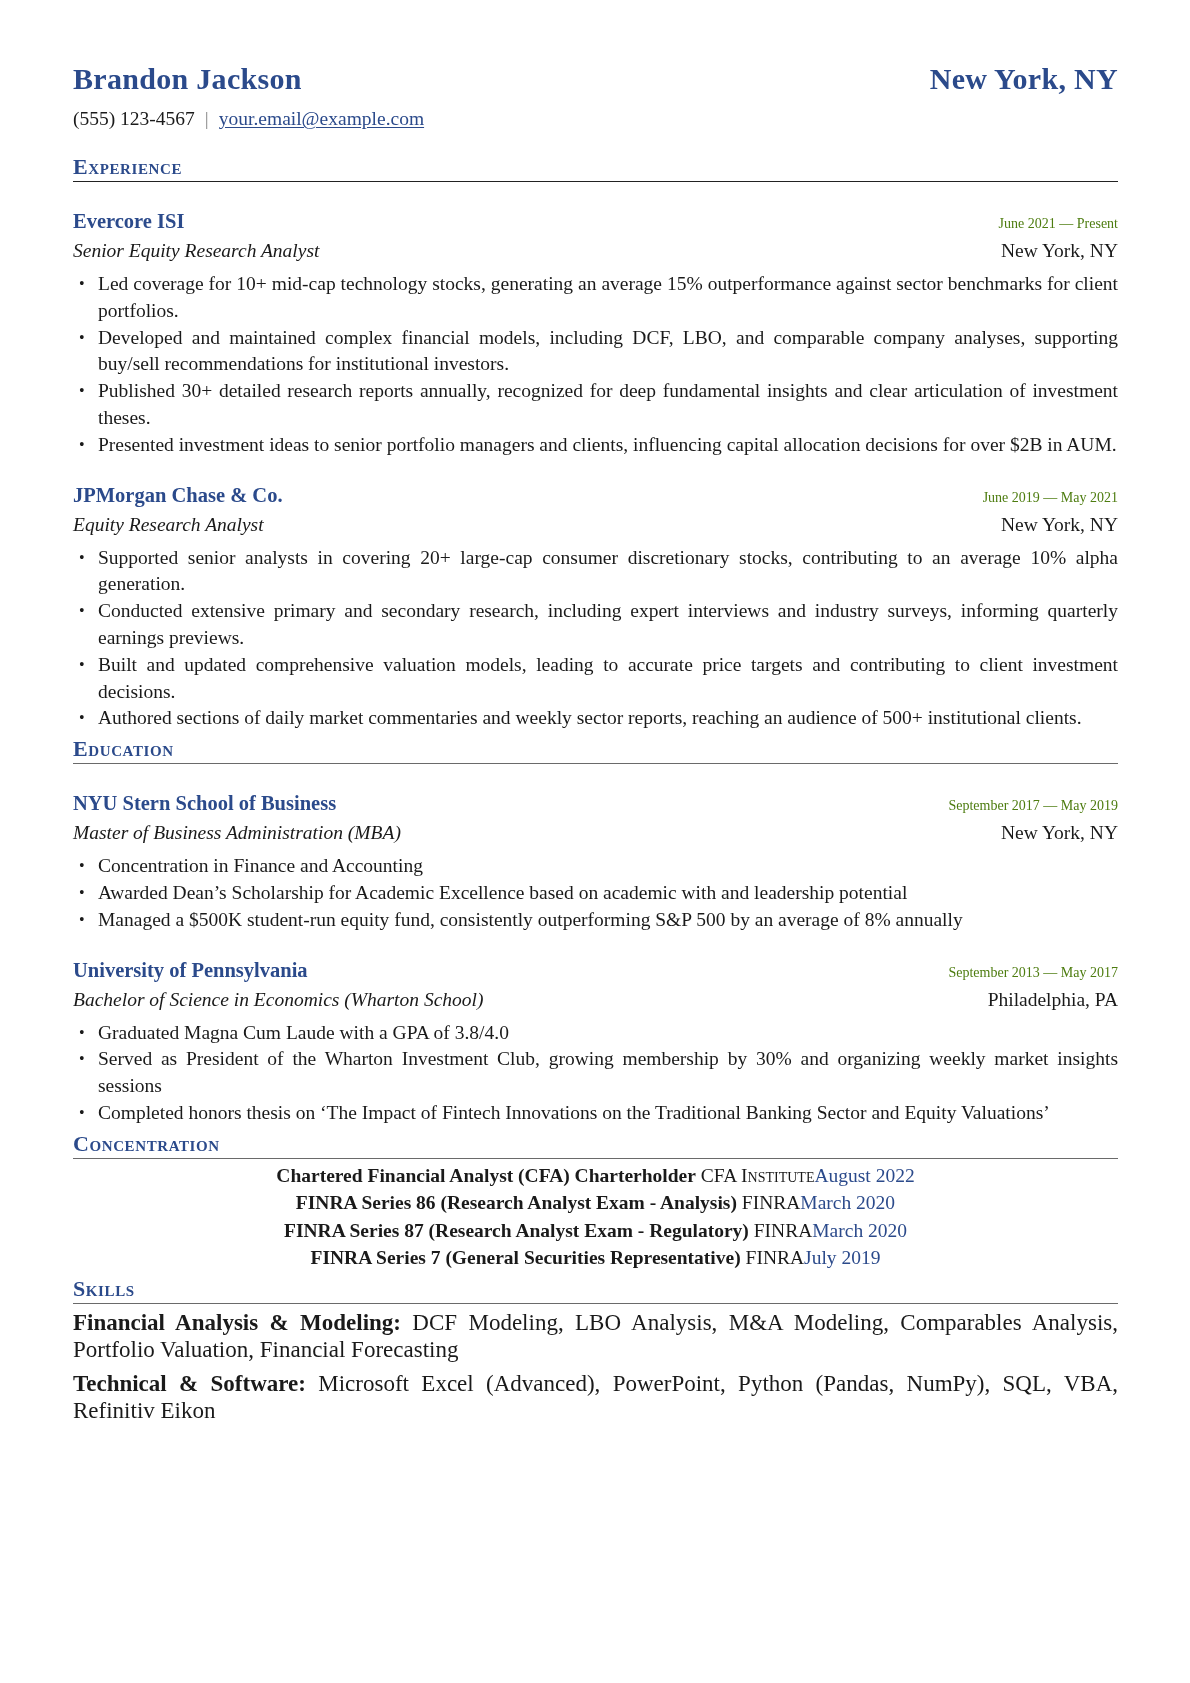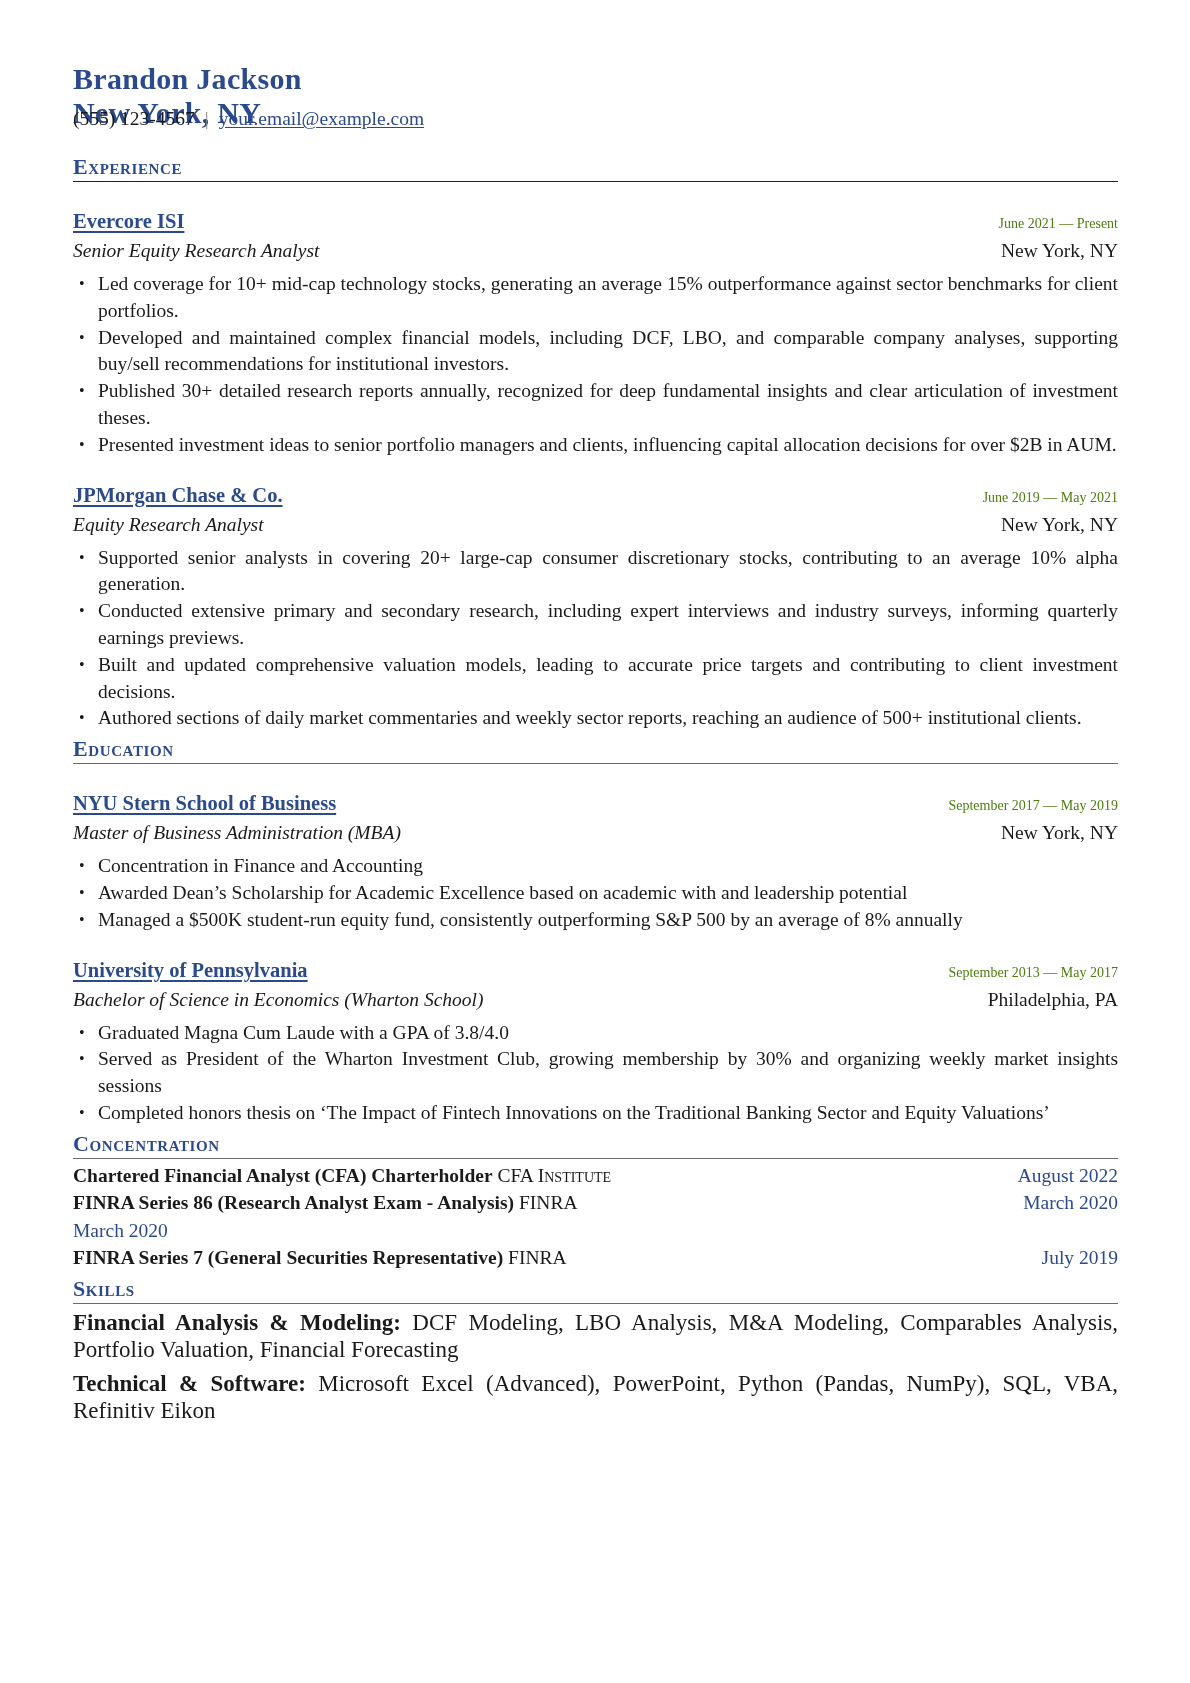--- a/index.html
+++ b/index.html
@@ -1,45 +1,45 @@
 <!DOCTYPE html>
 <html><head>
   <meta charset="utf-8">
   <style>
     html, body { margin: 0; padding: 0; background: #ffffff; }
     body { width: 1190px; height: 1683px; position: relative; overflow: hidden;
       font-family: "Liberation Serif", "DejaVu Serif", serif; color: #1a1a1a; }
     .page { position: absolute; left: 73px; top: 0; width: 1045px; }
 
     .header-row { display: flex; justify-content: space-between; align-items: baseline;
-      position: absolute; top: 62px; left: 0; width: 1045px; flex-direction: column; }
+      position: absolute; top: 62px; left: 0; width: 1045px; }
     .name { font-size: 30px; font-weight: bold; color: #2B4A8B; letter-spacing: 0.3px; }
     .city { font-size: 30px; font-weight: bold; color: #2B4A8B; letter-spacing: 0.3px; }
     .contact { position: absolute; top: 108px; left: 0; font-size: 19.5px; white-space: nowrap; }
     .contact .sep { color: #888; margin: 0 10px; }
     .contact a { color: #2B4A8B; text-decoration: underline; text-underline-offset: 2px; }
 
     .content { position: absolute; top: 150px; left: 0; width: 1045px; }
     .section-title { font-size: 22px; font-weight: bold; color: #2B4A8B; font-variant: small-caps;
       letter-spacing: 0.6px; line-height: 26px; padding-top: 4px; }
     .section-rule { height: 0; border-top: 1.6px solid #6a6a6a; margin: 1px 0 3px 0; }
     .section-rule.dark { border-top-color: #222; }
 
     .entry-row { display: flex; justify-content: space-between; align-items: baseline; line-height: 27px; font-size: 19.5px; }
-    .org { color: #2B4A8B; font-weight: bold; text-decoration: underline; text-underline-offset: 3px; font-size: 20.5px; }
+    .org { color: #2B4A8B; font-weight: bold; text-underline-offset: 3px; font-size: 20.5px; }
     .dates { color: #4d7c0f; font-size: 14px; margin-top: 25px; }
     .role { font-style: italic; font-size: 19.5px; }
     .loc { font-size: 19.5px; }
 
     ul.bullets { list-style: none; margin: 7px 0 0 0; padding: 0; }
     ul.bullets li { position: relative; padding-left: 25px; font-size: 19.5px; line-height: 26.8px;
       text-align: justify; }
     ul.bullets li::before { content: "\2022"; position: absolute; left: 6px; top: 0; font-size: 16px; }
 
-    .cert-row { display: flex; justify-content: space-between; align-items: baseline; font-size: 19.5px; line-height: 27.5px; }
+    .cert-row { display: flex; justify-content: center; align-items: baseline; font-size: 19.5px; line-height: 27.5px; }
     .cert-name { font-weight: bold; }
     .cert-issuer { font-variant: small-caps; }
     .cert-date { color: #2B4A8B; }
 
     .skill { font-size: 23px; line-height: 26.8px; text-align: justify; margin-bottom: 8px; }
     .skill .skill-cat { font-weight: bold; }
   </style>
 </head>
 <body>
 
@@ -137,20 +137,21 @@
 
       <div class="cert-row">
         <span><span class="cert-name">Chartered Financial Analyst (CFA) Charterholder</span> <span class="cert-issuer">CFA Institute</span></span>
         <span class="cert-date">August 2022</span>
       </div>
       <div class="cert-row">
         <span><span class="cert-name">FINRA Series 86 (Research Analyst Exam - Analysis)</span> <span class="cert-issuer">FINRA</span></span>
         <span class="cert-date">March 2020</span>
       </div>
       <div class="cert-row">
+        <span><span class="cert-name">FINRA Series 87 (Research Analyst Exam - Regulatory)</span> <span class="cert-issuer">FINRA</span></span>
         <span class="cert-date">March 2020</span>
       </div>
       <div class="cert-row">
         <span><span class="cert-name">FINRA Series 7 (General Securities Representative)</span> <span class="cert-issuer">FINRA</span></span>
         <span class="cert-date">July 2019</span>
       </div>
     </div>
 
     <div>
       <div class="section-title">Skills</div>

